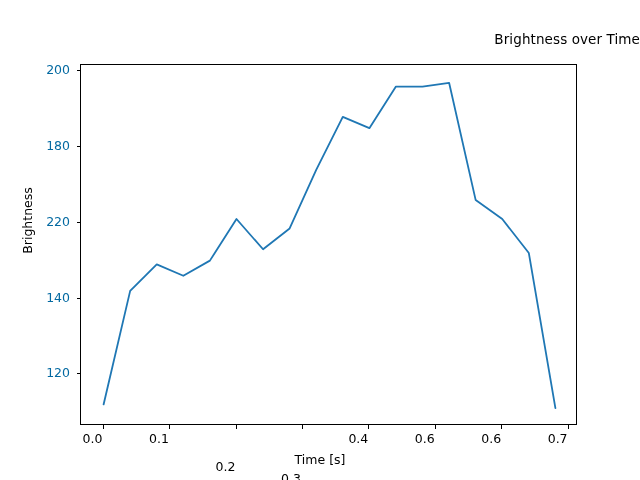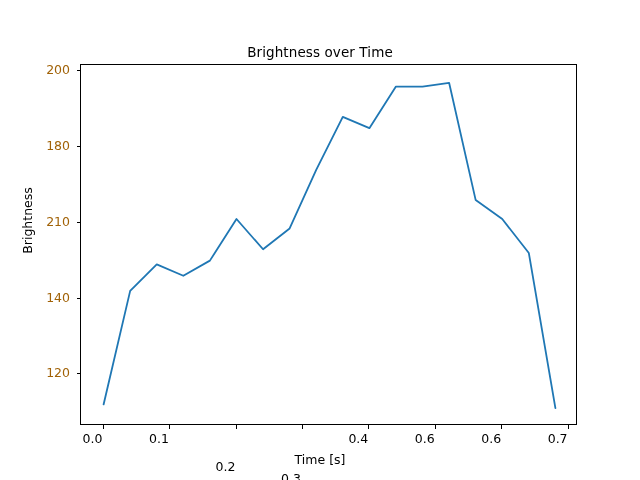--- a/index.html
+++ b/index.html
@@ -15,23 +15,23 @@
   }
   #figure {
     position: relative;
     width: 640px;
     height: 480px;
     background: #ffffff;
   }
   #chart-title {
     position: absolute;
     left: 0;
-    top: 44px;
+    top: 31px;
     width: 640px;
-    text-align: center;
+    text-align: right;
     font-size: 13.5px;
     color: #000000;
     letter-spacing: 0.1px;
   }
   
   #plot-area {
     position: absolute;
     left: 80px;
     top: 64px;
     width: 497px;
@@ -52,21 +52,21 @@
     position: absolute;
     width: 3.5px;
     height: 1px;
     background: #000000;
     left: 76.5px;
   }
   .tick-y-label {
     position: absolute;
     right: 583px; 
     font-size: 12.5px;
-    color: #a16207;
+    color: #0369a1;
     text-align: right;
     width: 40px;
     left: 30px;
   }
   .tick-x {
     position: absolute;
     width: 1px;
     height: 3.5px;
     background: #000000;
     top: 425px;
@@ -109,21 +109,21 @@
 
   <div id="ylabel">Brightness</div>
   <div id="xlabel">Time [s]</div>
 
   <div id="y-ticks">
       <div class="tick-y" style="top: 373.2px;"></div>
       <div class="tick-y-label" style="top: 365.2px;">120</div>
       <div class="tick-y" style="top: 297.5px;"></div>
       <div class="tick-y-label" style="top: 289.5px;">140</div>
       <div class="tick-y" style="top: 221.8px;"></div>
-      <div class="tick-y-label" style="top: 213.8px;">210</div>
+      <div class="tick-y-label" style="top: 213.8px;">220</div>
       <div class="tick-y" style="top: 146.1px;"></div>
       <div class="tick-y-label" style="top: 138.1px;">180</div>
       <div class="tick-y" style="top: 70.4px;"></div>
       <div class="tick-y-label" style="top: 62.4px;">200</div>
     </div>
   <div id="x-ticks">
       <div class="tick-x" style="left: 102.6px;"></div>
       <div class="tick-x-label" style="left: 82.6px;">0.0</div>
       <div class="tick-x" style="left: 169px;"></div>
       <div class="tick-x-label" style="left: 149px;">0.1</div>

